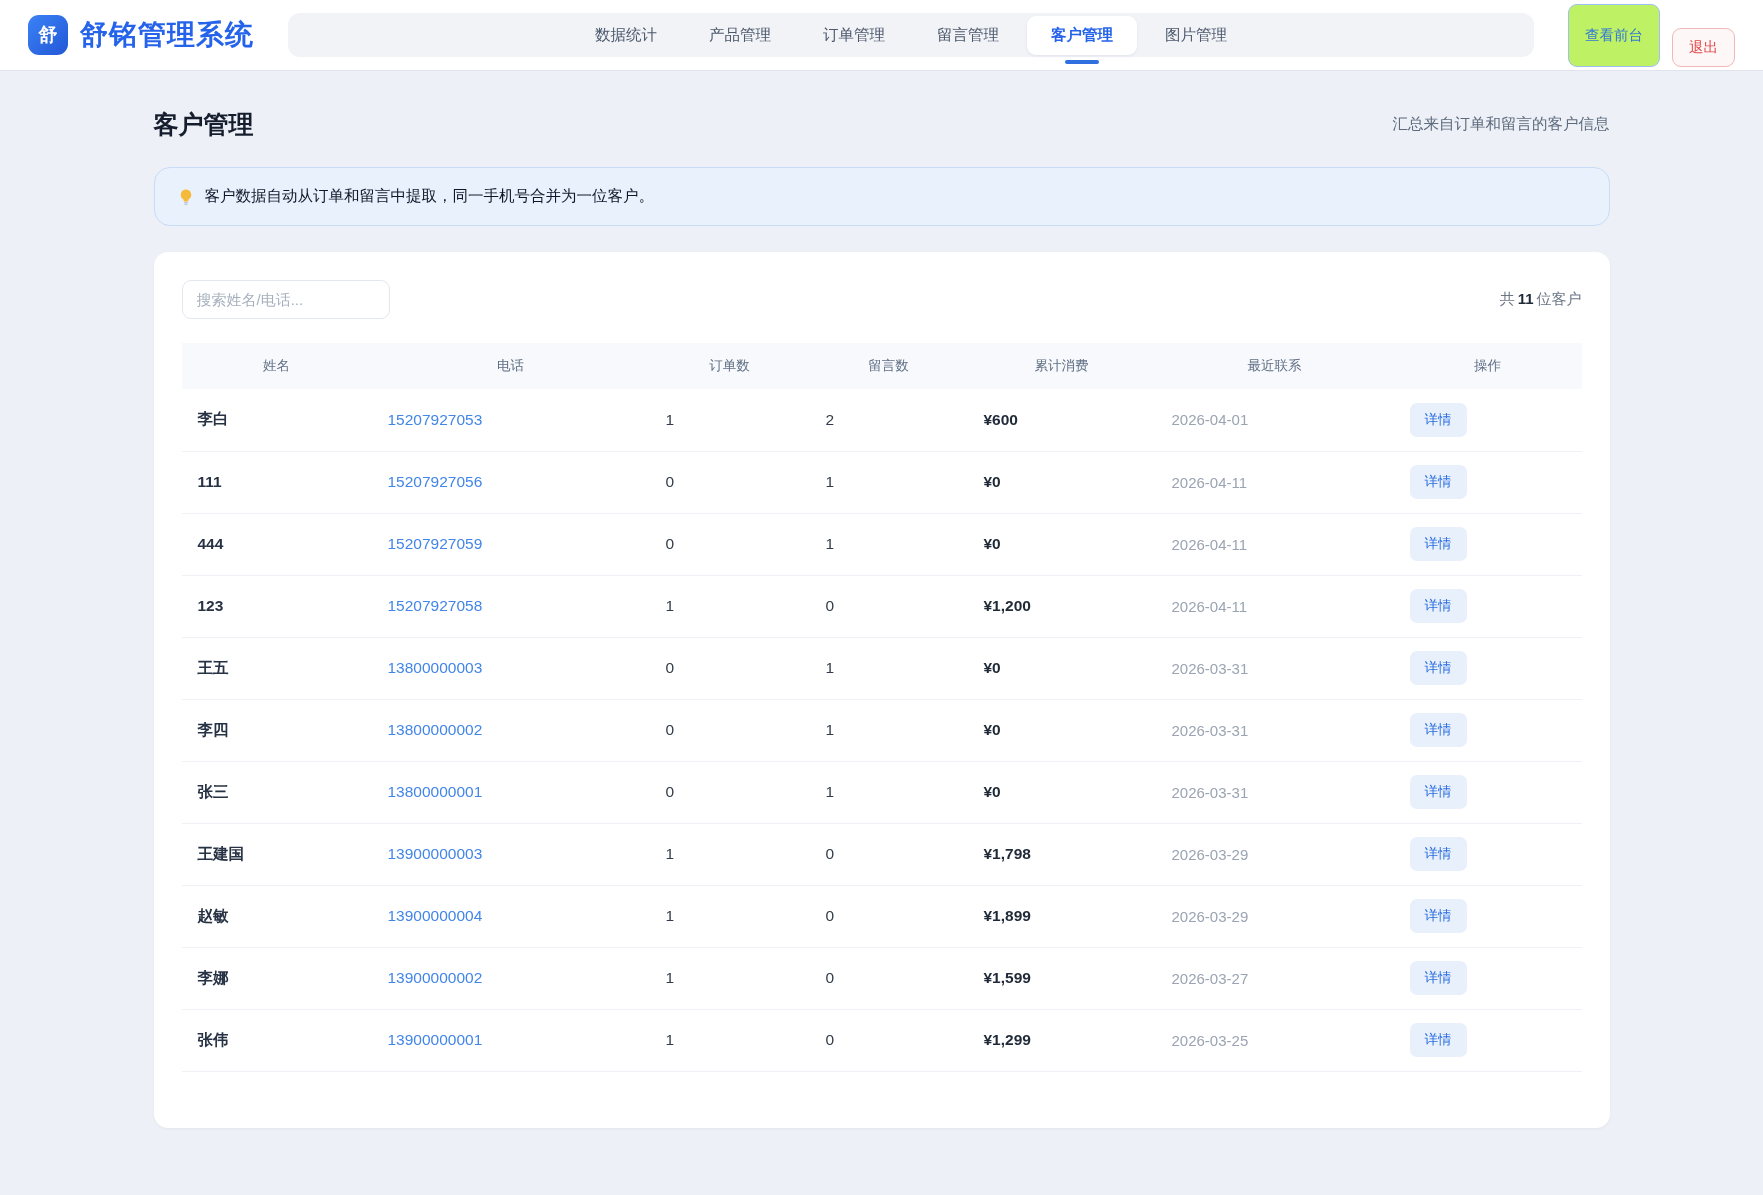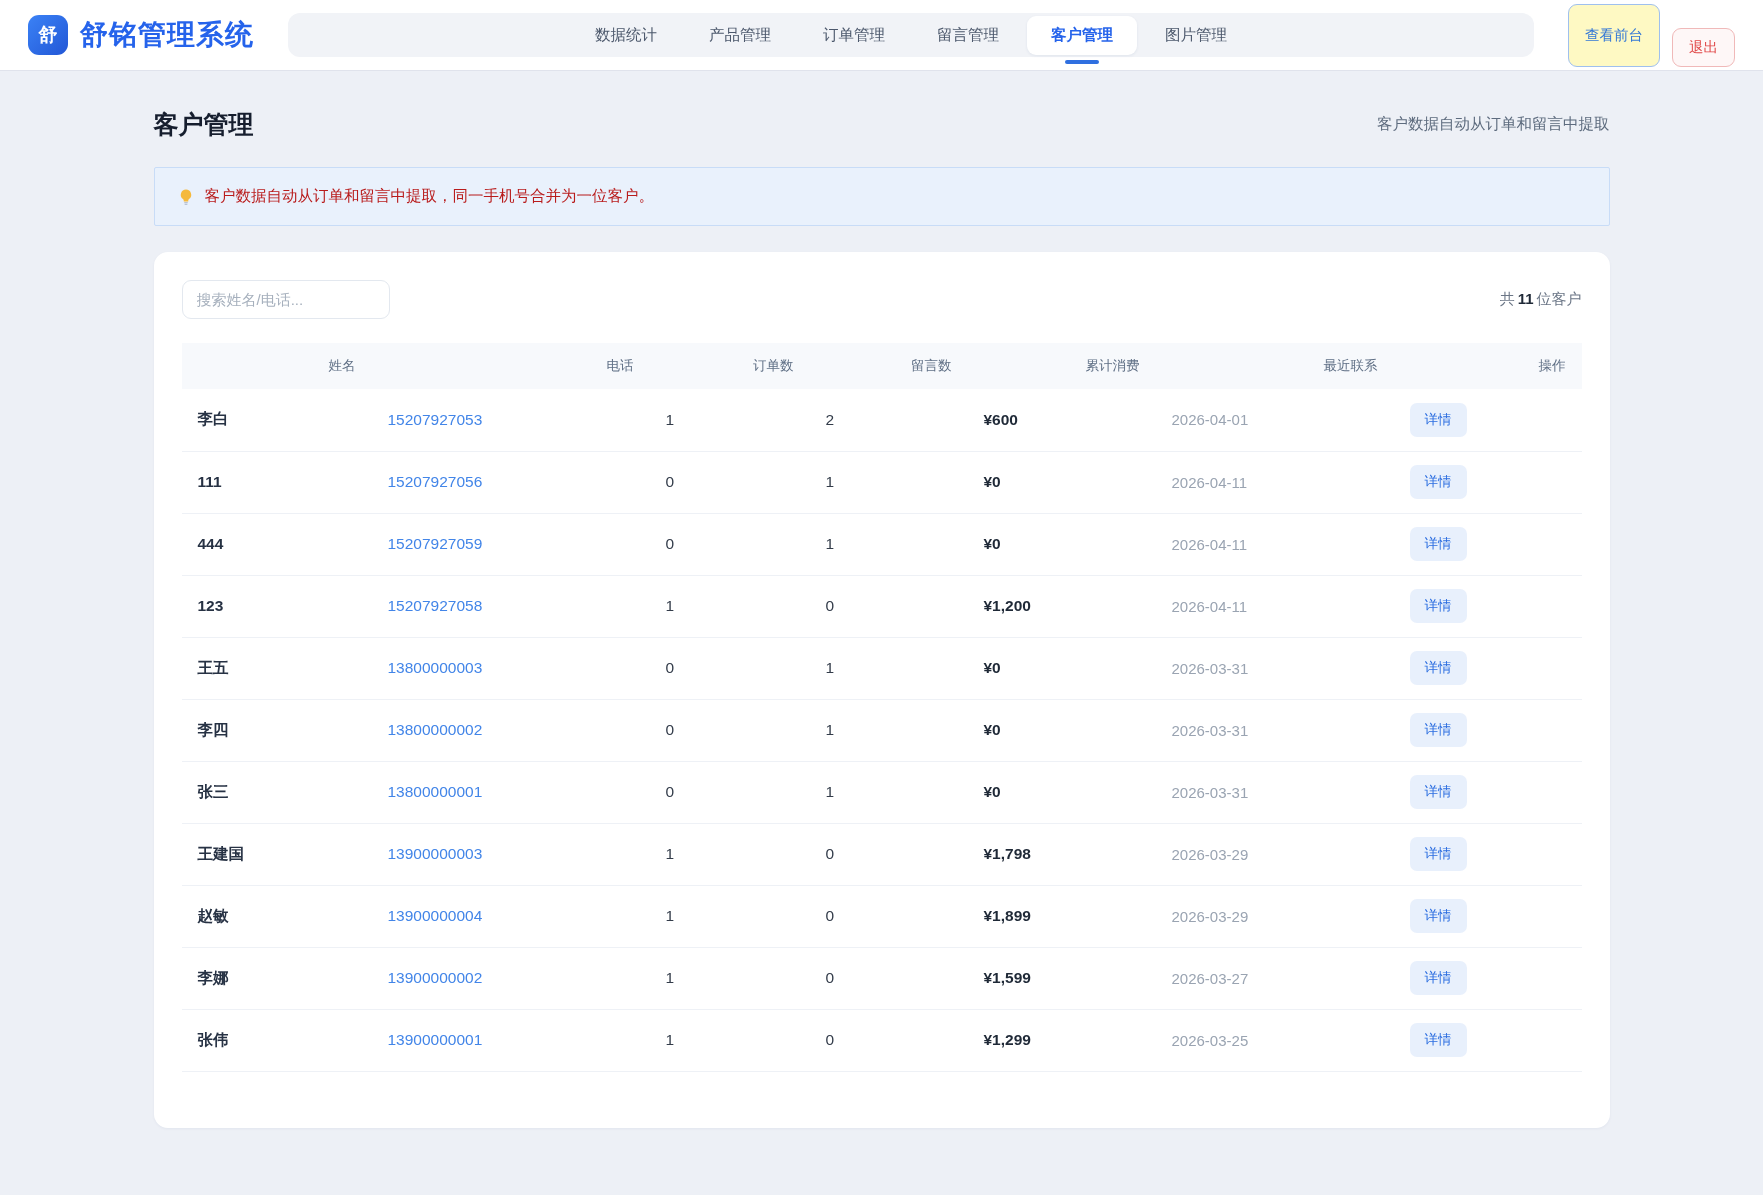--- a/index.html
+++ b/index.html
@@ -63,21 +63,21 @@
     position: absolute;
     left: 50%;
     transform: translateX(-50%);
     bottom: -9px;
     width: 34px; height: 4px;
     border-radius: 2px;
     background: #2f6fe0;
   }
   .header-actions { display: flex; gap: 12px; flex: 0 0 auto; }
   .btn-outline-blue {
-    background: #fef9c3;
+    background: #bef264;
     border: 1px solid #9fc0ee;
     color: #3478d6;
     font-size: 14.5px;
     padding: 10px 16px;
     border-radius: 9px;
     cursor: pointer;
     font-family: inherit;
   }
   .btn-outline-red {
     background: #fef7f7;
@@ -99,26 +99,26 @@
     align-items: center;
     justify-content: space-between;
   }
   .page-title { font-size: 25px; font-weight: bold; color: #161e2e; }
   .page-subtitle { font-size: 15.5px; color: #5d6b7e; }
 
   .tip-banner {
     margin-top: 26px;
     background: #e9f1fc;
     border: 1px solid #c8dcf7;
-    border-radius: 2px;
+    border-radius: 16px;
     padding: 18px 22px;
     display: flex;
     align-items: center;
     gap: 10px;
-    color: #b91c1c;
+    color: #0f172a;
     font-size: 15.5px;
   }
   .bulb { width: 18px; height: 18px; flex: 0 0 auto; }
 
   .card {
     margin-top: 26px;
     background: #ffffff;
     border-radius: 14px;
     padding: 28px 28px 56px 28px;
     box-shadow: 0 1px 3px rgba(25,45,90,0.05);
@@ -143,21 +143,21 @@
   .count-label { font-size: 15px; color: #6b7686; }
   .count-label b { color: #1f2937; padding: 0 3px; }
 
   table {
     width: 100%;
     border-collapse: collapse;
     table-layout: fixed;
   }
   thead tr { background: #f7f9fc; }
   th {
-    text-align: right;
+    text-align: center;
     font-size: 13.5px;
     font-weight: 500;
     color: #5f6f85;
     padding: 14px 16px;
     white-space: nowrap;
   }
   td {
     padding: 0 16px;
     height: 62px;
     border-bottom: 1px solid #eef1f6;
@@ -202,21 +202,21 @@
 
   <div class="header-actions">
     <button class="btn-outline-blue">查看前台</button>
     <button class="btn-outline-red">退出</button>
   </div>
 </header>
 
 <main class="content">
   <div class="page-head">
     <h1 class="page-title">客户管理</h1>
-    <div class="page-subtitle">客户数据自动从订单和留言中提取</div>
+    <div class="page-subtitle">汇总来自订单和留言的客户信息</div>
   </div>
 
   <div class="tip-banner">
     <svg class="bulb" viewBox="0 0 24 24">
       <path d="M12 2a7 7 0 0 0-4 12.7c.6.5 1 1.2 1 2V18h6v-1.3c0-.8.4-1.5 1-2A7 7 0 0 0 12 2z" fill="#f5b93c"></path>
       <rect x="9.5" y="18.8" width="5" height="1.6" rx="0.8" fill="#b9c3d4"></rect>
       <rect x="10" y="21" width="4" height="1.5" rx="0.75" fill="#b9c3d4"></rect>
     </svg>
     <span>客户数据自动从订单和留言中提取，同一手机号合并为一位客户。</span>
   </div>

